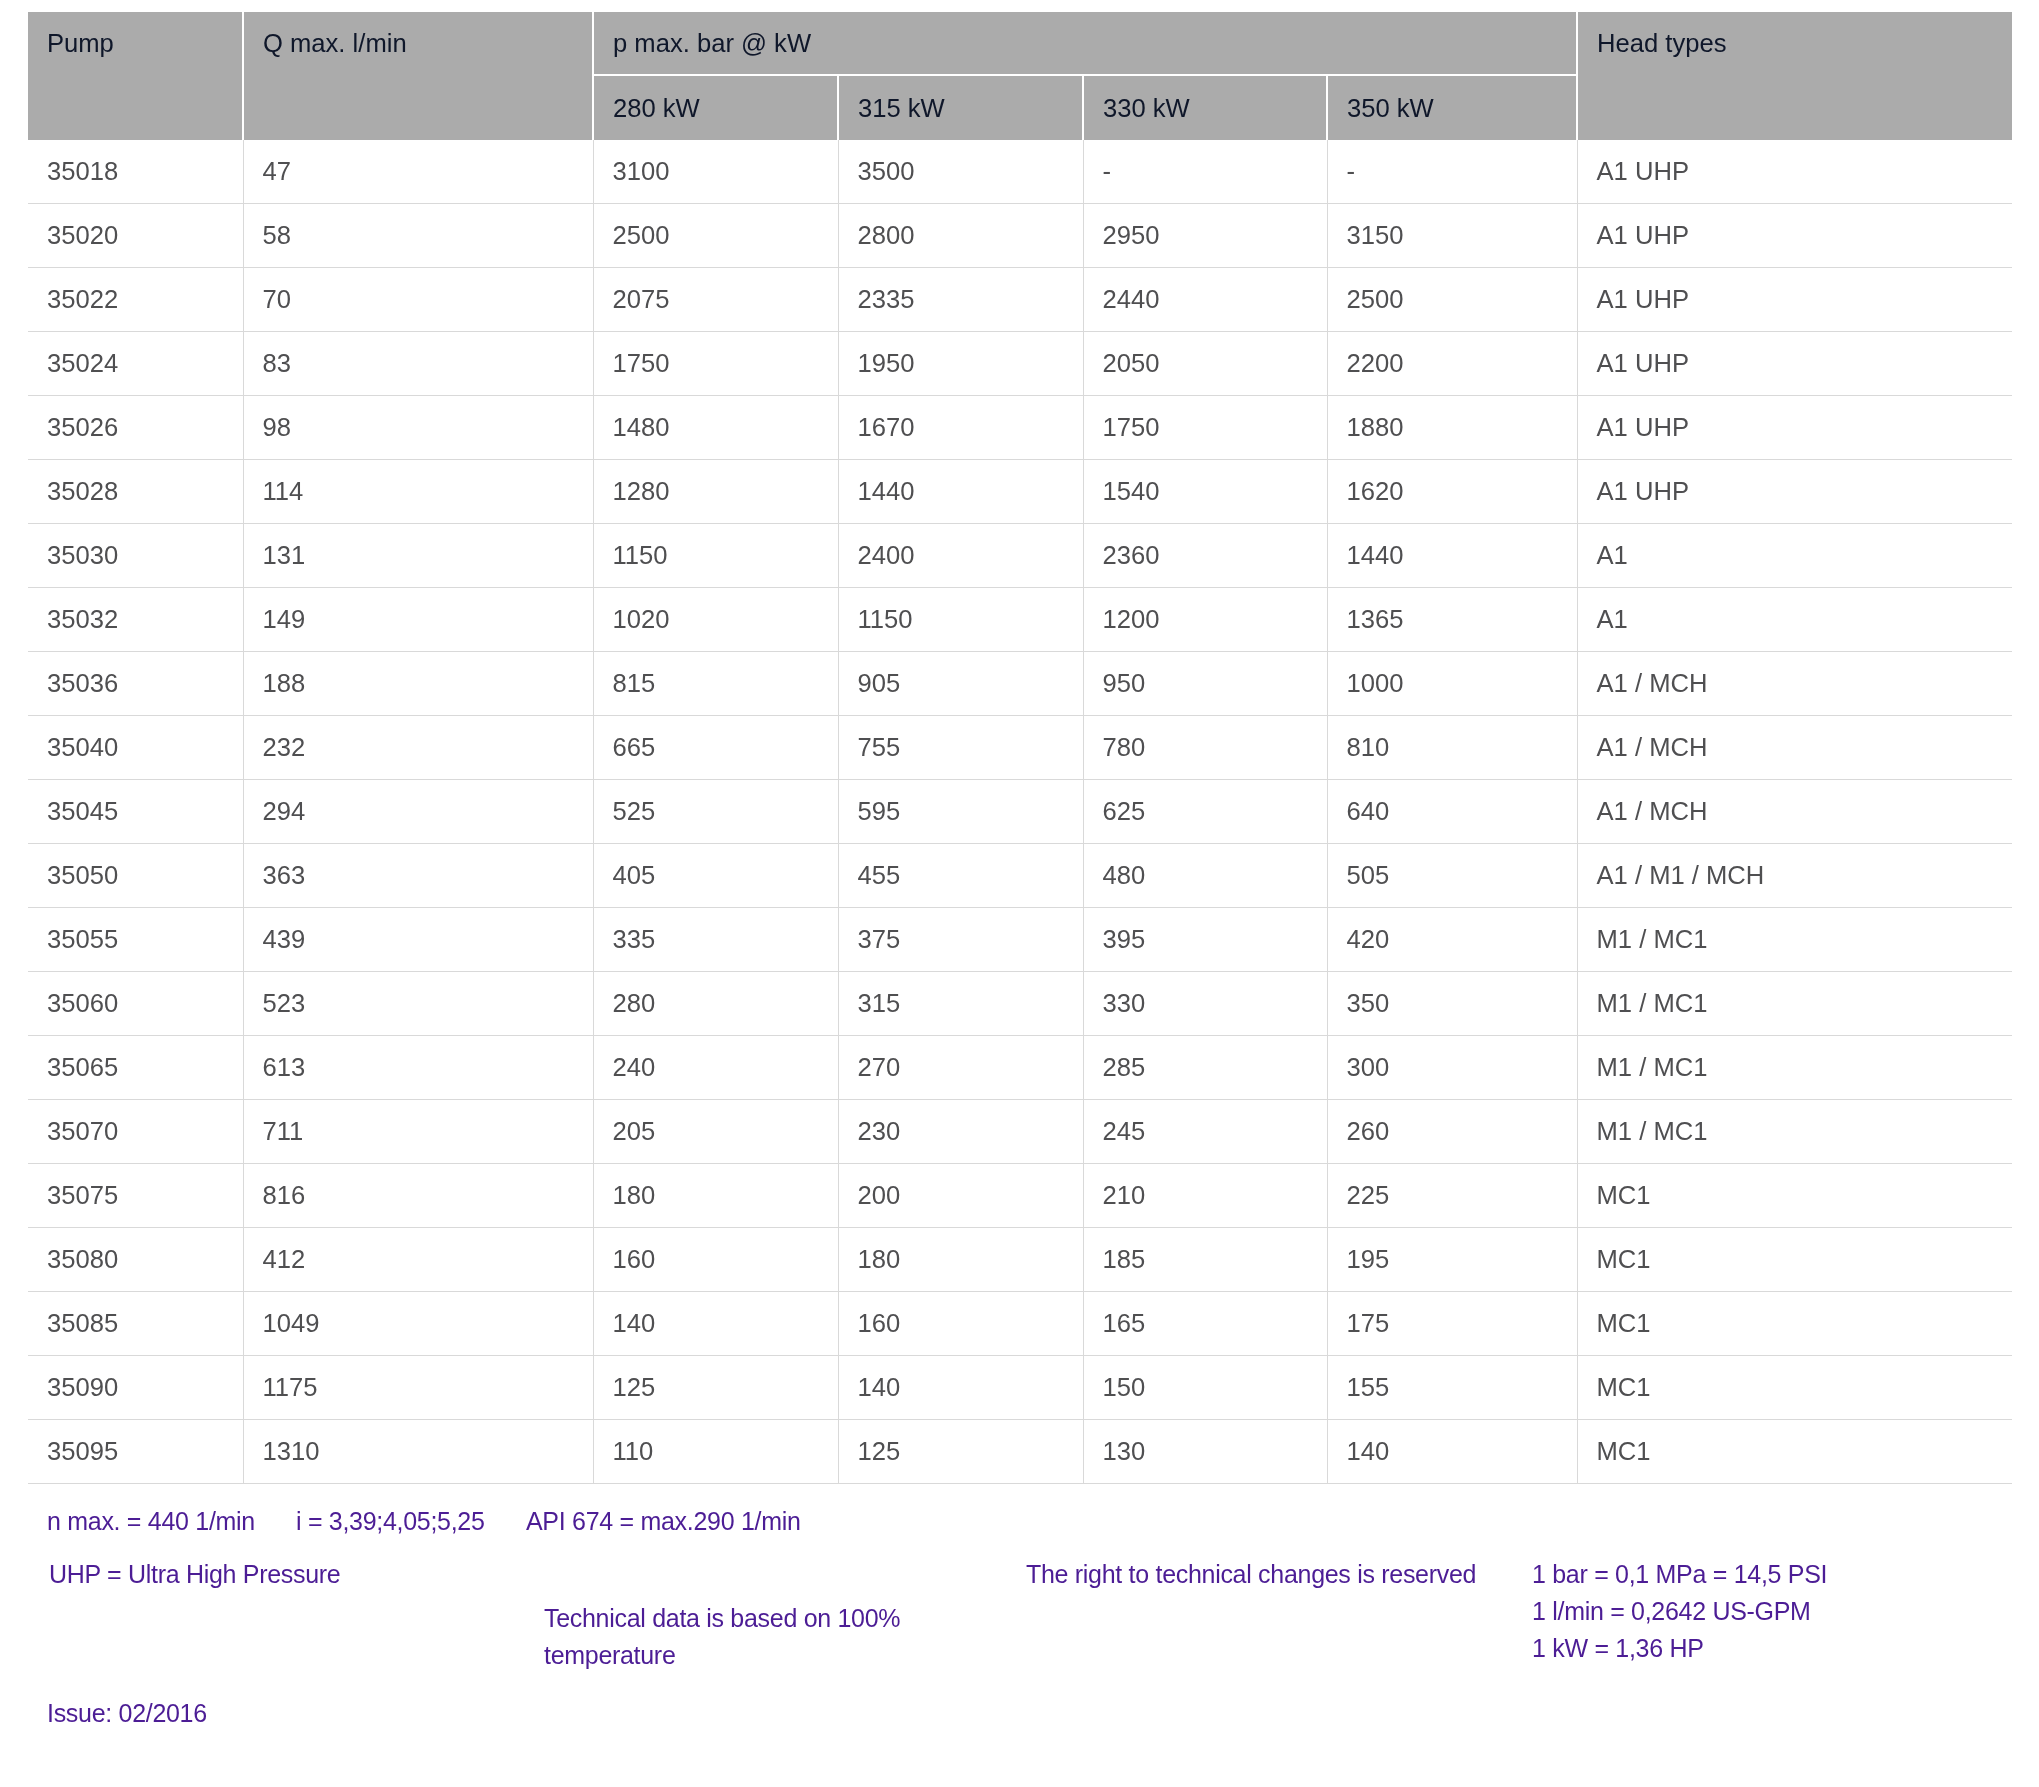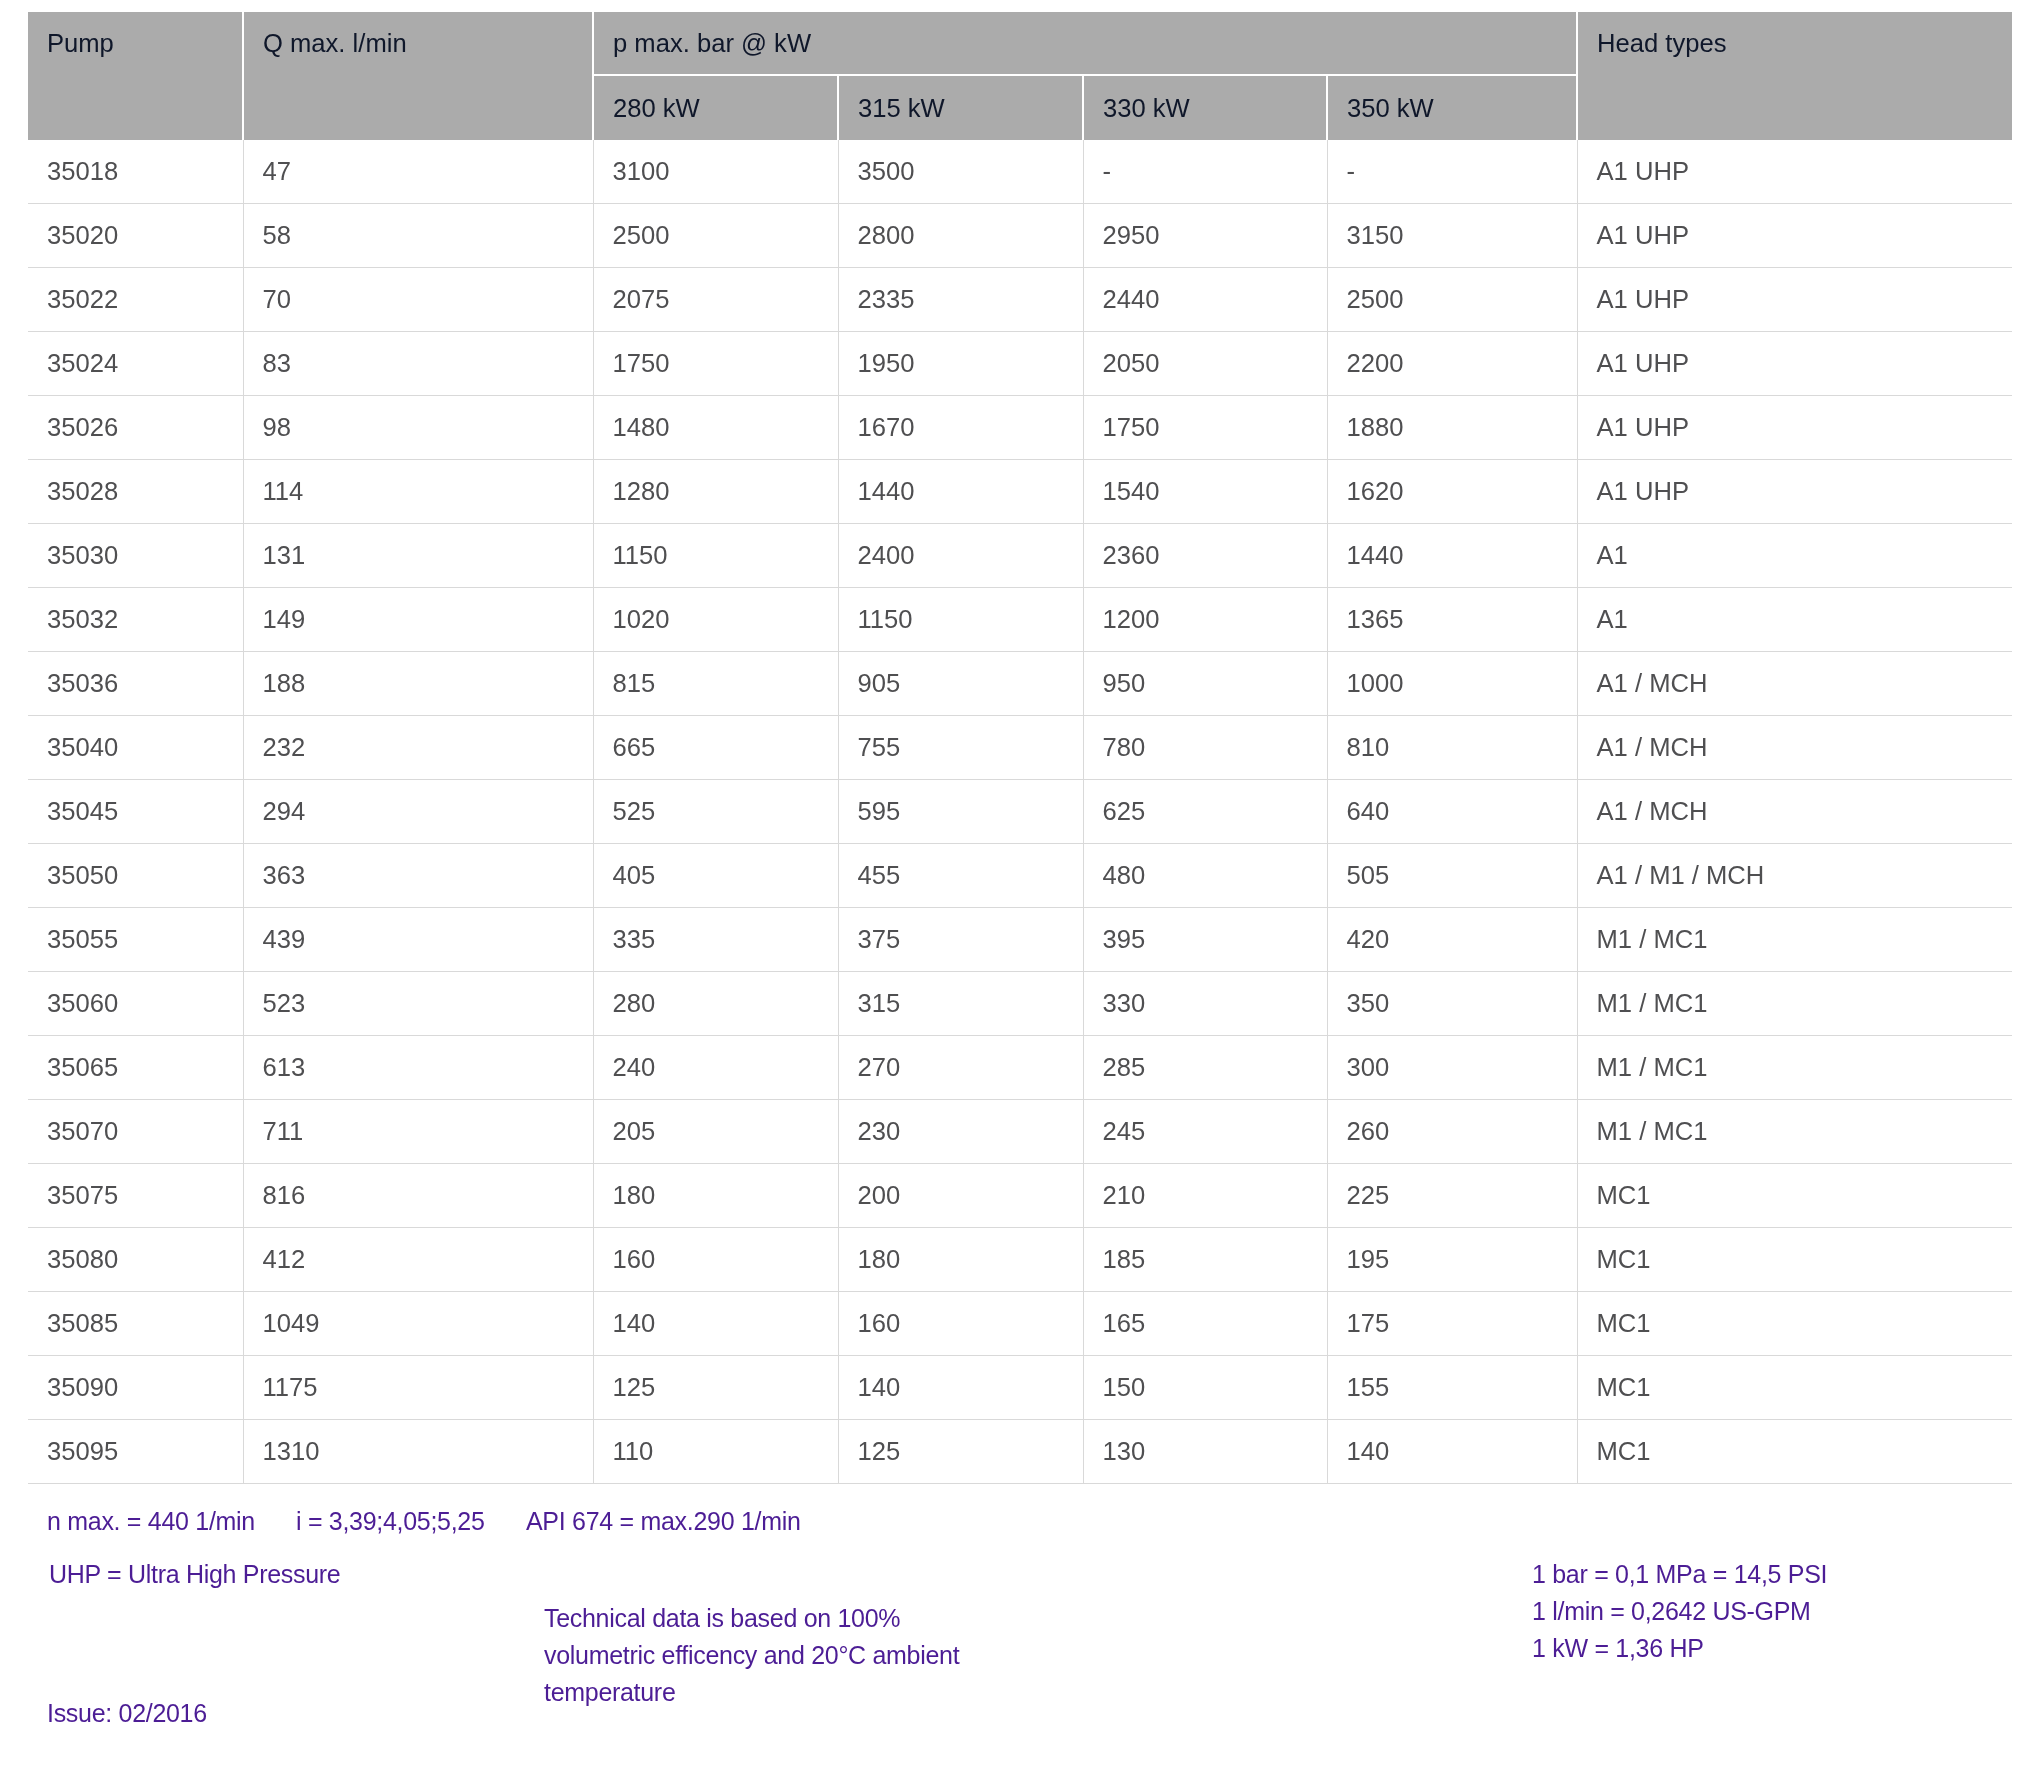--- a/index.html
+++ b/index.html
@@ -256,24 +256,24 @@
   </table>
 
   <div class="footnote" style="left:47px;  top:1503px;">n max. = 440 1/min</div>
   <div class="footnote" style="left:296px; top:1503px;">i = 3,39;4,05;5,25</div>
   <div class="footnote" style="left:526px; top:1503px;">API 674 = max.290 1/min</div>
 
   <div class="footnote" style="left:49px;  top:1556px;">UHP = Ultra High Pressure</div>
 
   <div class="footnote" style="left:544px; top:1600px;">
     <div>Technical data is based on 100%</div>
-    <div>volumetric efficency and 20°C ambient</div>
     <div>temperature</div>
   </div>
 
+  <div class="footnote" style="left:1026px; top:1556px;">The right to technical changes is reserved</div>
 
   <div class="footnote" style="left:1532px; top:1556px;">
     <div>1 bar = 0,1 MPa = 14,5 PSI</div>
     <div>1 l/min = 0,2642 US-GPM</div>
     <div>1 kW = 1,36 HP</div>
   </div>
 
   <div class="footnote" style="left:47px; top:1695px;">Issue: 02/2016</div>
 
 </div>

